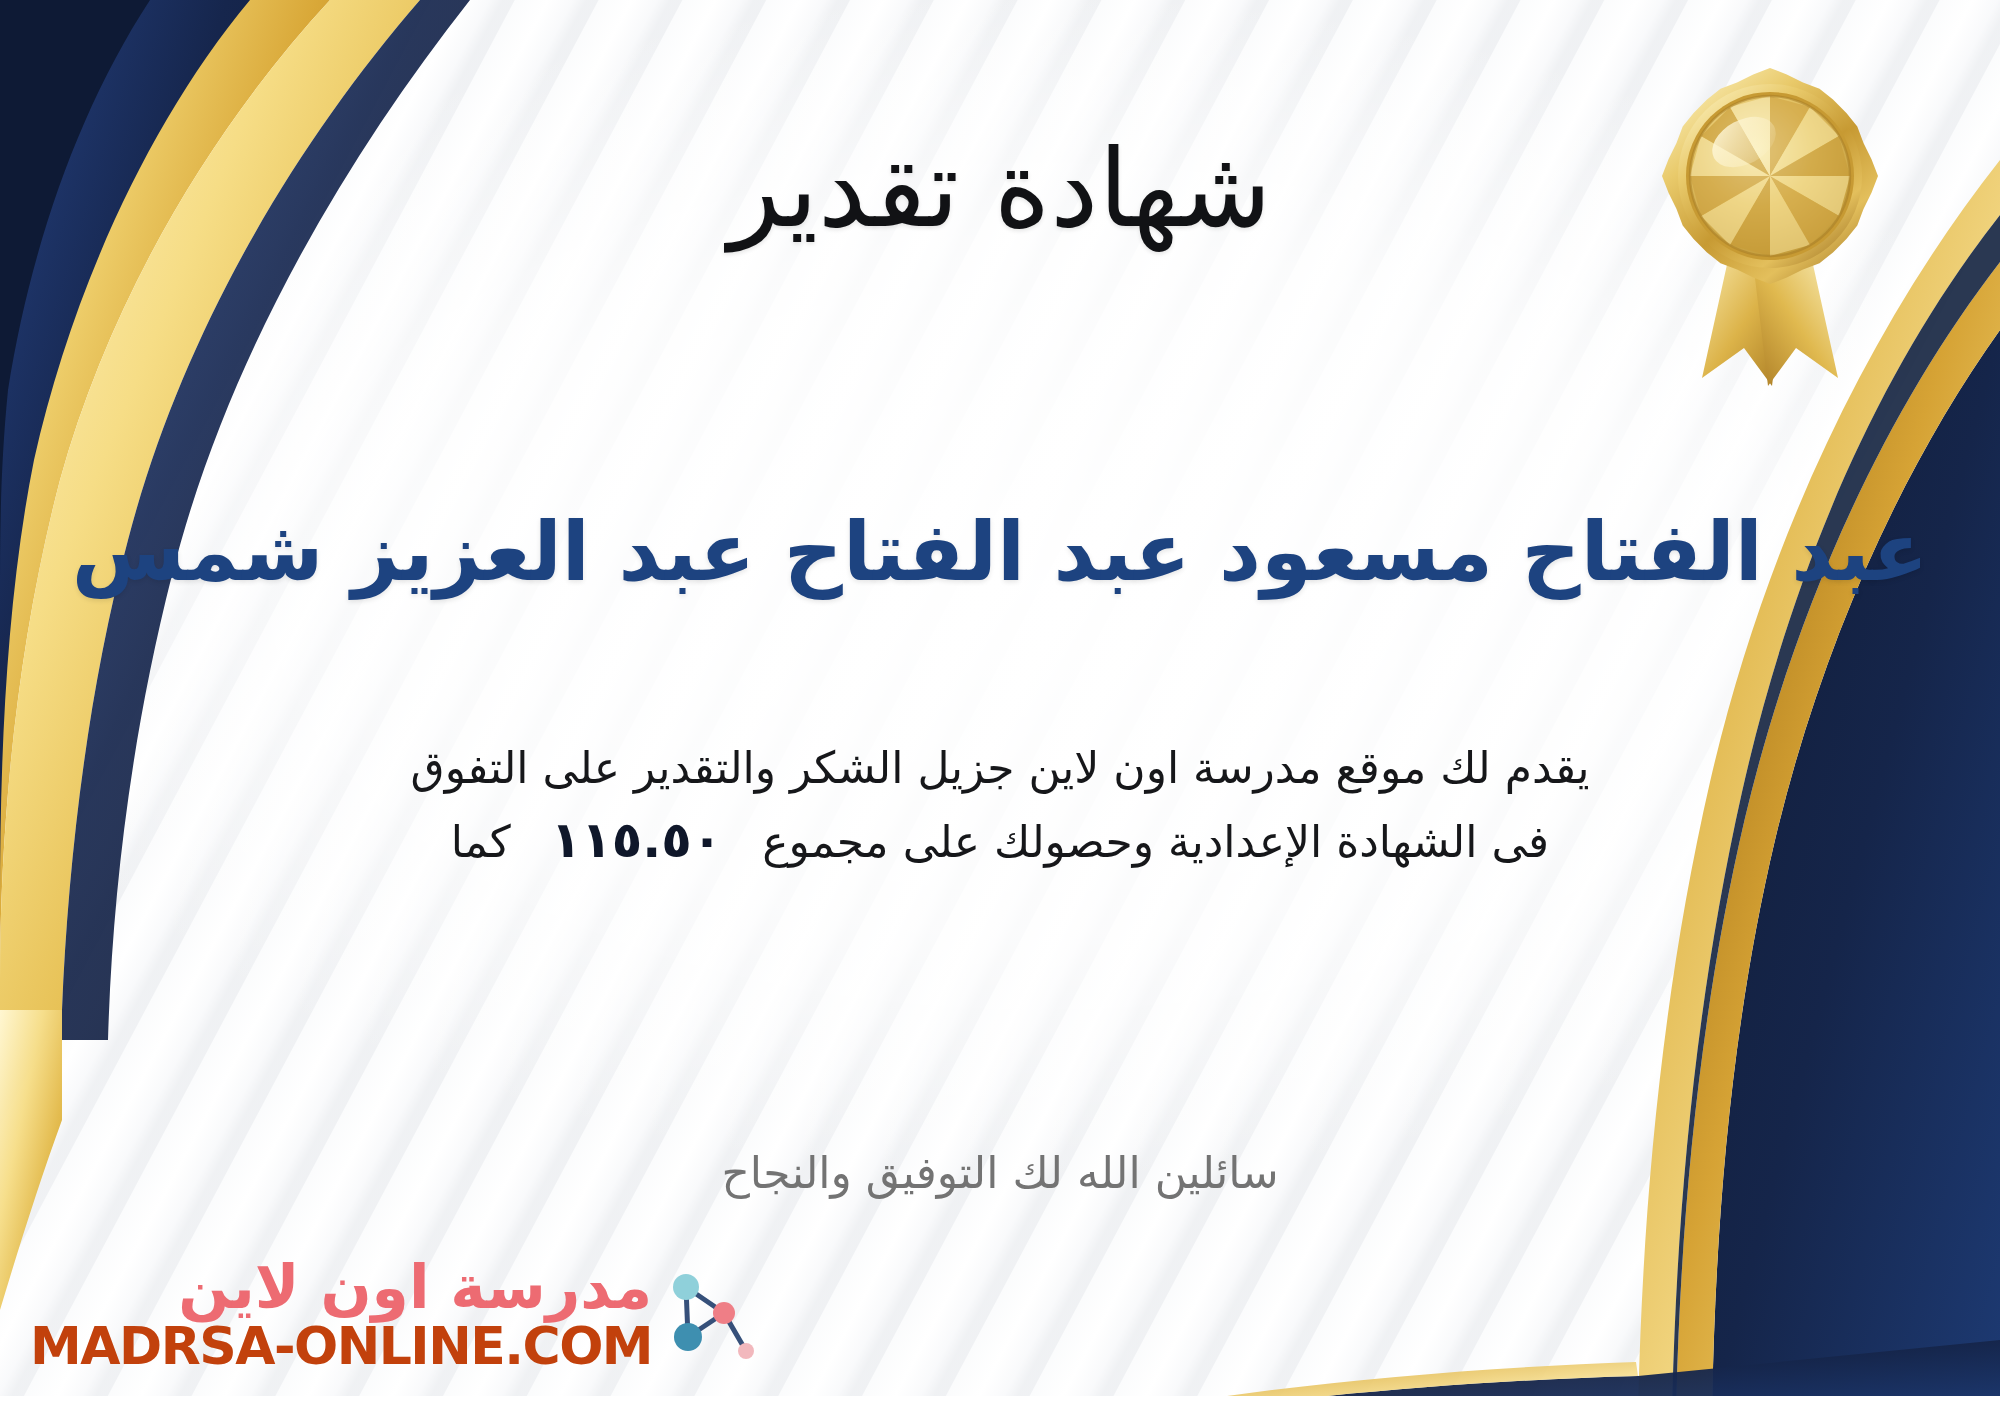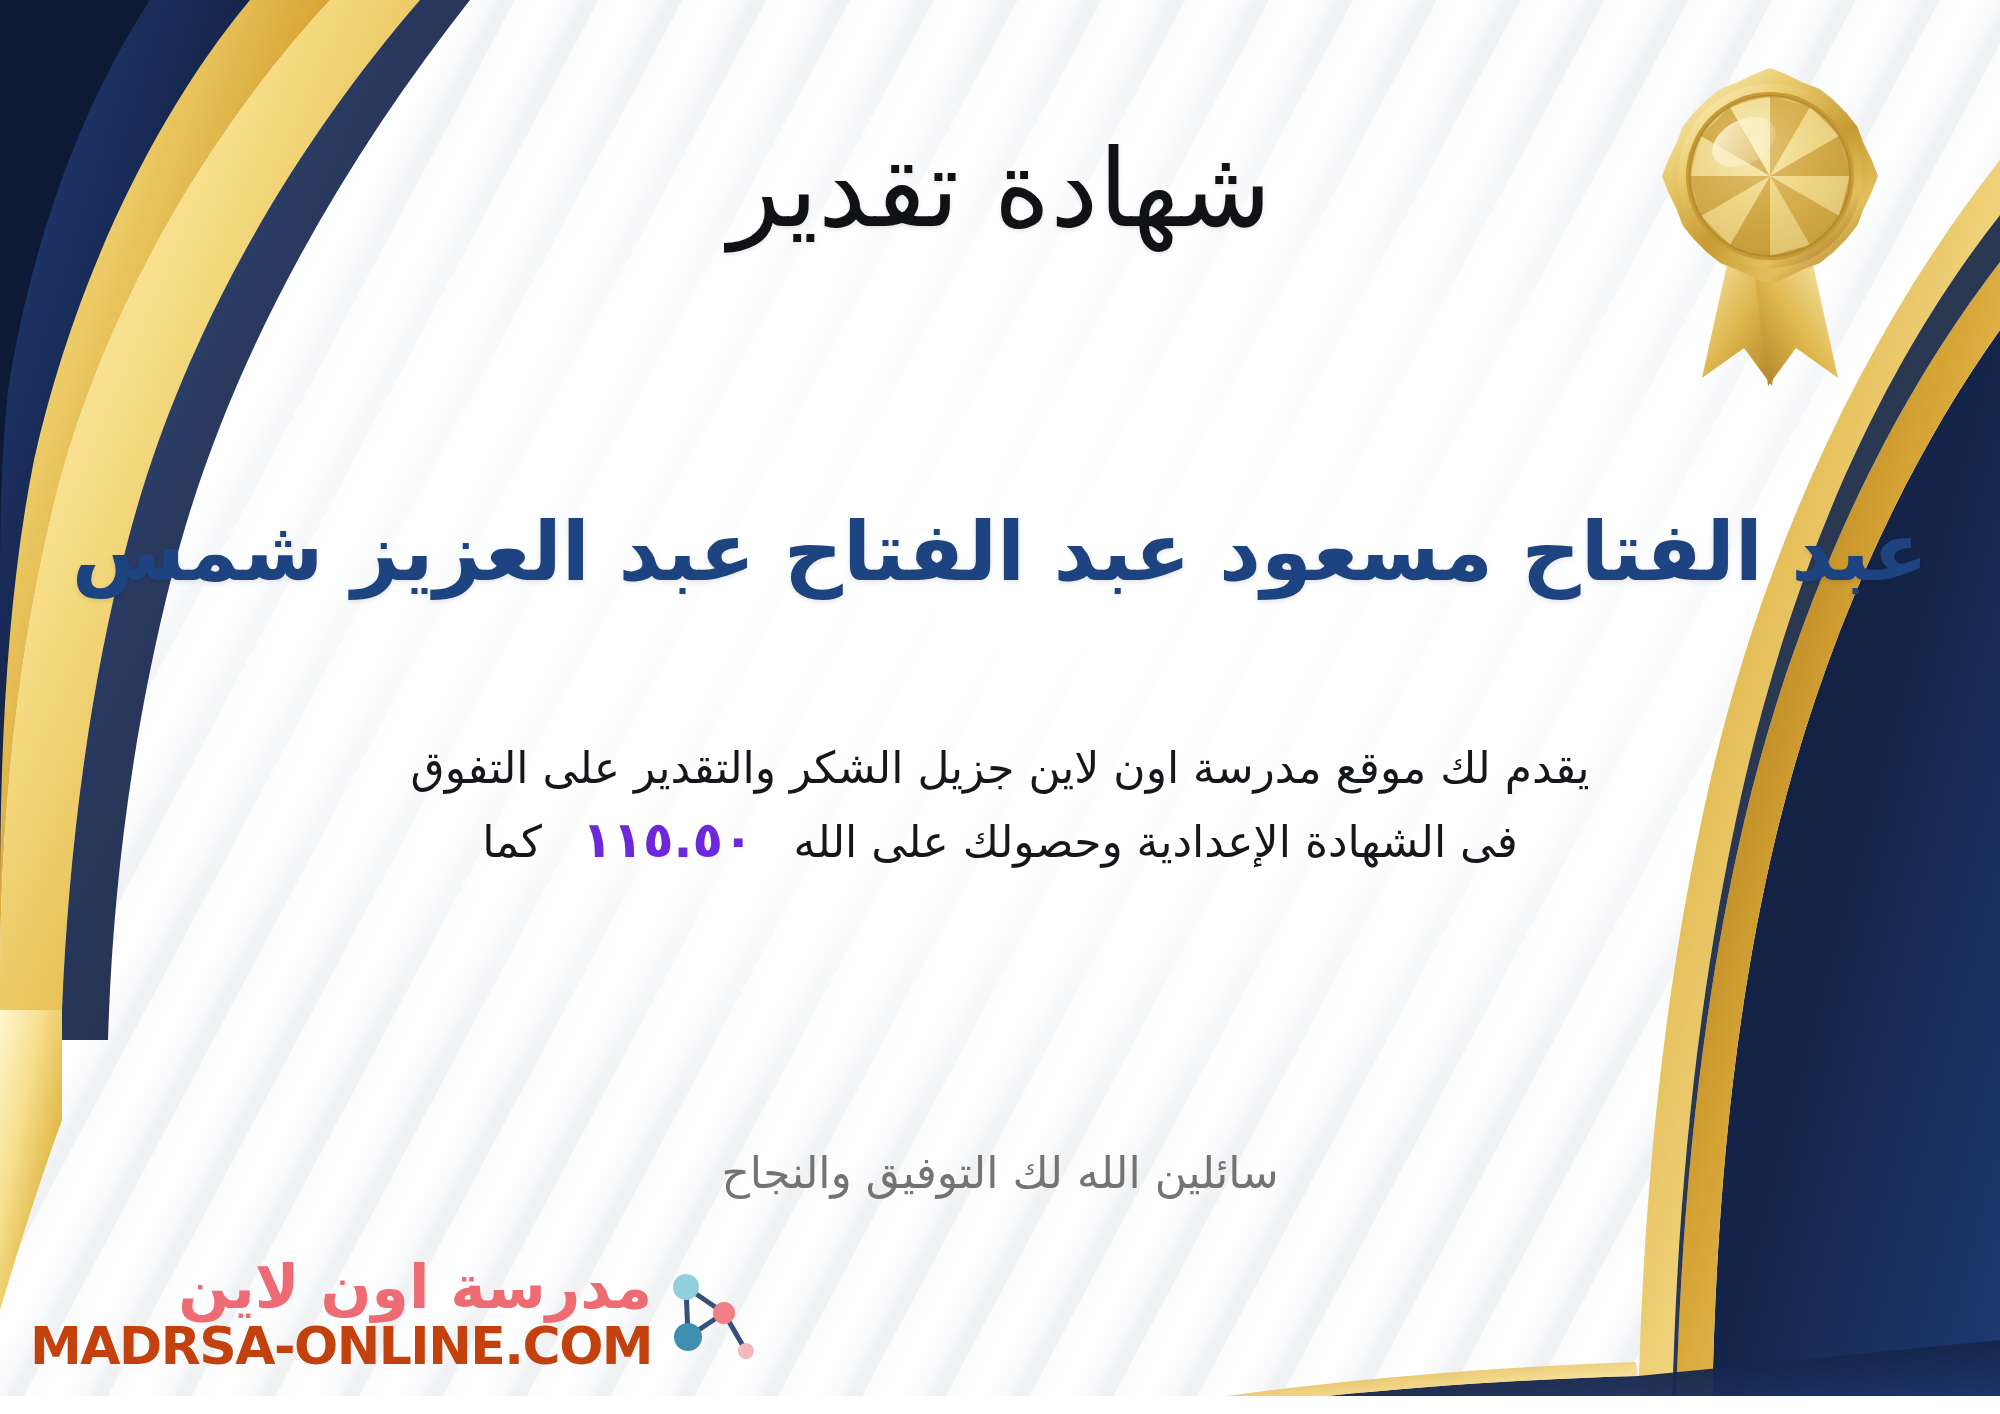--- a/index.html
+++ b/index.html
@@ -88,21 +88,21 @@
     direction:rtl;
     color:#16171a;
   }
   .body-line{
     font-size:44px;
     line-height:1.52;
     font-weight:400;
     white-space:nowrap;
   }
   .grade-value{
-    color:#6d28d9;
+    color:#0f172a;
     font-weight:700;
     font-size:50px;
     padding:0 26px;
     letter-spacing:1px;
   }
 
   .closing-line{
     position:absolute;
     top:1140px;
     left:150px;right:150px;
@@ -311,21 +311,21 @@
   <div class="content">
 
     <div class="cert-title">شهادة تقدير</div>
 
     <div class="recipient-name">عبد الفتاح مسعود عبد الفتاح عبد العزيز شمس</div>
 
     <div class="body-block">
       <div class="body-line">يقدم لك موقع مدرسة اون لاين جزيل الشكر  والتقدير على التفوق</div>
 
       <div class="body-line">
-        <span>فى الشهادة الإعدادية وحصولك على الله</span>
+        <span>فى الشهادة الإعدادية وحصولك على مجموع</span>
         <span class="grade-value">١١٥.٥٠</span>
         <span>كما</span>
       </div>
 
     </div>
 
     <div class="closing-line">سائلين الله لك التوفيق  والنجاح</div>
   </div>
 
   <div class="brand-logo">

